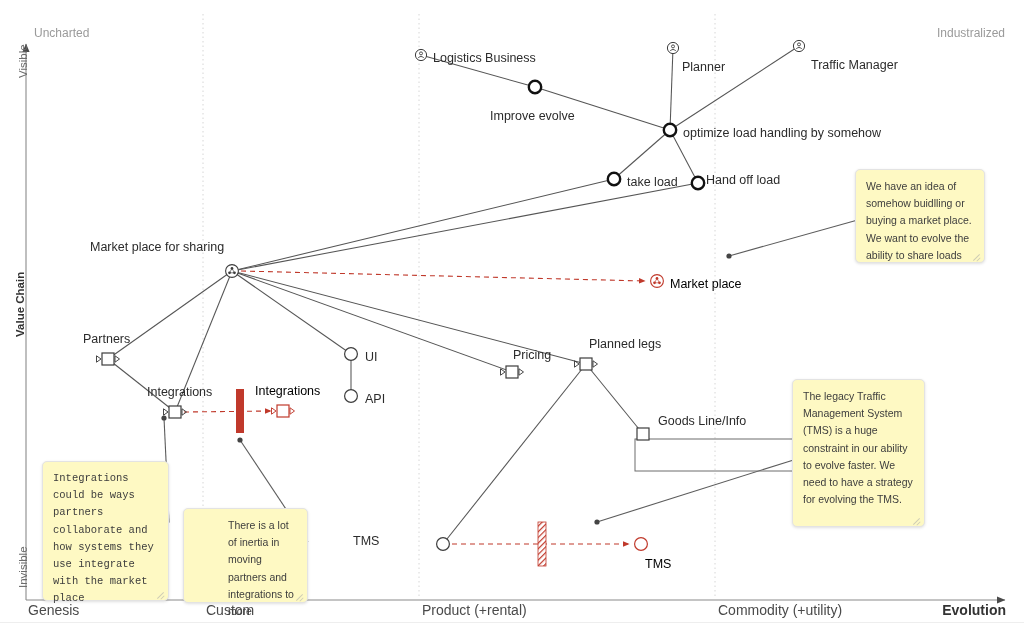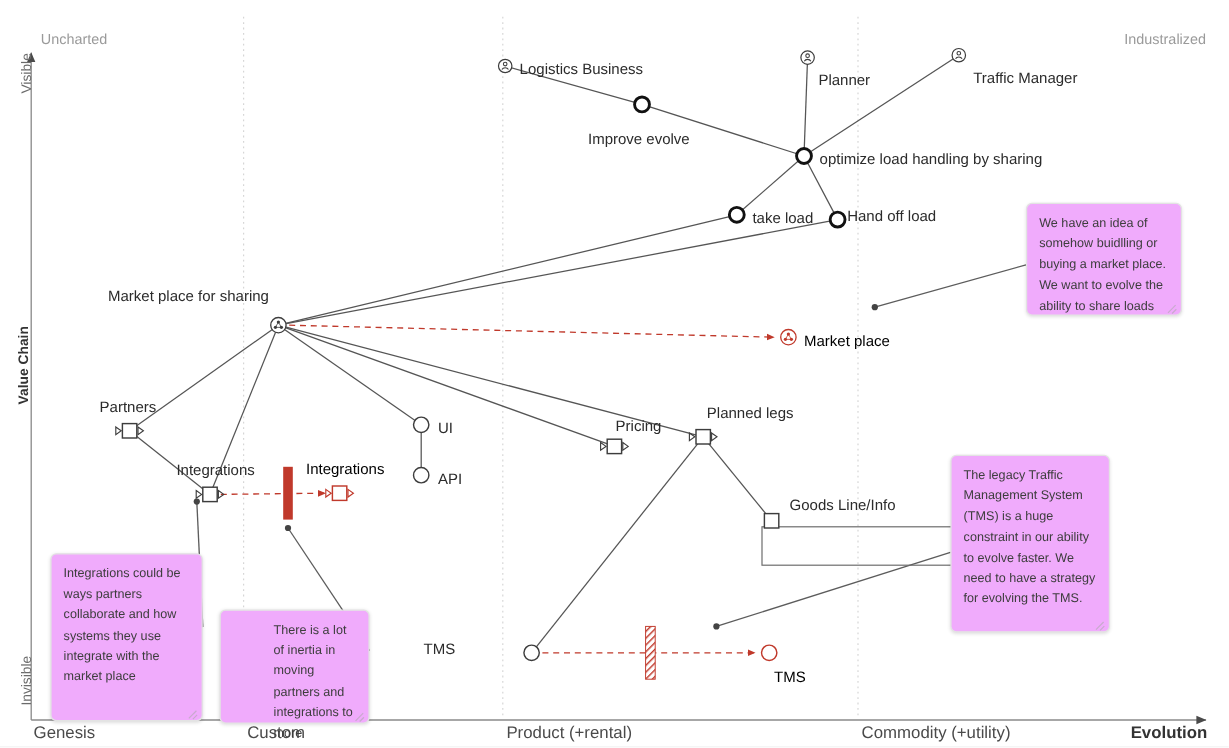--- a/index.html
+++ b/index.html
@@ -23,21 +23,21 @@
     font-size:11.5px;color:#6b6b6b;white-space:nowrap;
   }
   .yaxis-rot.bold{font-weight:bold;color:#333;font-size:11.5px;}
 
   .node-label{
     position:absolute;font-size:12.5px;color:#2b2b2b;white-space:nowrap;
   }
   .node-label.red{color:#000000;}
 
   .note{
-    position:absolute;background:#f0abfc;border:1px solid #e3e3e3;
+    position:absolute;background:#fef9c3;border:1px solid #e3e3e3;
     border-radius:5px;box-shadow:0 1px 3px rgba(0,0,0,.13);
     font-size:10.5px;line-height:17.2px;color:#3d3d3d;
     padding:8px 10px 10px 10px;box-sizing:border-box;
   }
   .note .rs{
     position:absolute;right:3px;bottom:2px;width:9px;height:9px;
     opacity:.55;
   }
   .note .rs:before,.note .rs:after{
     content:"";position:absolute;background:#a9a9a9;height:1px;
@@ -215,37 +215,37 @@
   <div class="axis-label" style="left:206px;top:602px;">Custom</div>
   <div class="axis-label" style="left:422px;top:602px;">Product (+rental)</div>
   <div class="axis-label" style="left:718px;top:602px;">Commodity (+utility)</div>
   <div class="axis-label bold" style="right:18px;top:602px;">Evolution</div>
 
   <div id="labels-layer">
       <div class="node-label" style="left: 433px; top: 51px;">Logistics Business</div>
       <div class="node-label" style="left: 682px; top: 60px;">Planner</div>
       <div class="node-label" style="left: 811px; top: 58px;">Traffic Manager</div>
       <div class="node-label" style="left: 490px; top: 109px;">Improve evolve</div>
-      <div class="node-label" style="left: 683px; top: 126px;">optimize load handling by sharing</div>
+      <div class="node-label" style="left: 683px; top: 126px;">optimize load handling by somehow</div>
       <div class="node-label" style="left: 627px; top: 175px;">take load</div>
       <div class="node-label" style="left: 706px; top: 173px;">Hand off load</div>
       <div class="node-label" style="left: 90px; top: 240px;">Market place for sharing</div>
       <div class="node-label red" style="left: 670px; top: 277px;">Market place</div>
       <div class="node-label" style="left: 83px; top: 332px;">Partners</div>
       <div class="node-label" style="left: 147px; top: 385px;">Integrations</div>
       <div class="node-label red" style="left: 255px; top: 384px;">Integrations</div>
       <div class="node-label" style="left: 365px; top: 350px; text-align: center;">UI</div>
       <div class="node-label" style="left: 365px; top: 392px;">API</div>
       <div class="node-label" style="left: 513px; top: 348px;">Pricing</div>
       <div class="node-label" style="left: 589px; top: 337px;">Planned legs</div>
       <div class="node-label" style="left: 658px; top: 414px; text-align: center;">Goods Line/Info</div>
       <div class="node-label" style="left: 353px; top: 534px;">TMS</div>
       <div class="node-label red" style="left: 645px; top: 557px;">TMS</div>
     </div>
   <div id="notes-layer">
       <div class="note" style="left: 855px; top: 169px; width: 130px; height: 94px;"><span>We have an idea of somehow buidlling or buying a market place. We want to evolve the ability to share loads</span><span class="rs"></span></div>
       <div class="note" style="left: 792px; top: 379px; width: 133px; height: 148px;"><span>The legacy Traffic Management System (TMS) is a huge constraint in our ability to evolve  faster. We need to have a strategy for evolving  the TMS.</span><span class="rs"></span></div>
-      <div class="note" style="left: 42px; top: 461px; width: 127px; height: 140px;"><span>Integrations could be ways partners collaborate and how systems they use integrate with the market place</span><span class="rs"></span></div>
+      <div class="note" style="left: 42px; top: 461px; width: 127px; height: 140px; font-family: Liberation Mono, monospace;"><span>Integrations could be ways partners collaborate and how systems they use integrate with the market place</span><span class="rs"></span></div>
       <div class="note" style="left: 183px; top: 508px; width: 125px; height: 95px; padding-left: 44px;"><span>There is a lot of inertia in moving partners and integrations to more industrialized/well defined/automated way of working</span><span class="rs"></span></div>
     </div>
 
   <div class="bottom-rule"></div>
 </div>
 
 </body></html>

